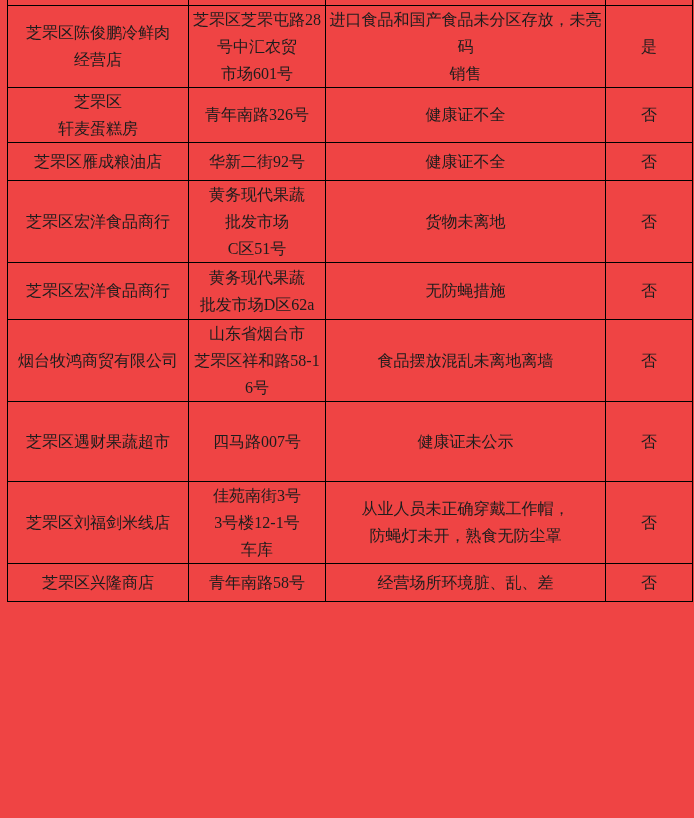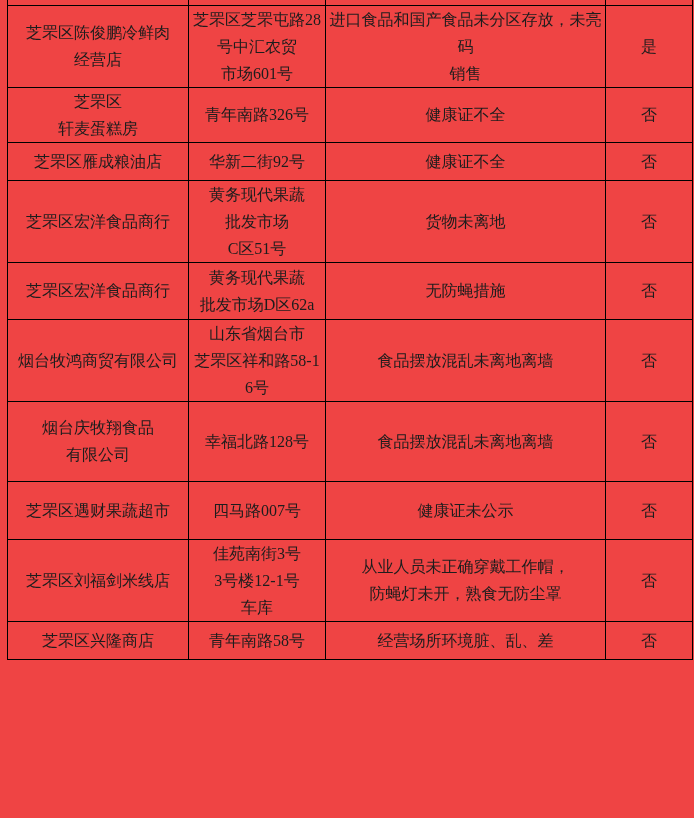--- a/index.html
+++ b/index.html
@@ -115,27 +115,20 @@
       </tr>
       <tr>
         <td>烟台牧鸿商贸有限公司</td>
         <td>山东省烟台市
 芝罘区祥和路58-1
 6号</td>
         <td>食品摆放混乱未离地离墙</td>
         <td>否</td>
       </tr>
       <tr>
-        <td>烟台庆牧翔食品
-有限公司</td>
-        <td>幸福北路128号</td>
-        <td>食品摆放混乱未离地离墙</td>
-        <td>否</td>
-      </tr>
-      <tr>
         <td>芝罘区遇财果蔬超市</td>
         <td>四马路007号</td>
         <td>健康证未公示</td>
         <td>否</td>
       </tr>
       <tr>
         <td>芝罘区刘福剑米线店</td>
         <td>佳苑南街3号
 3号楼12-1号
 车库</td>

